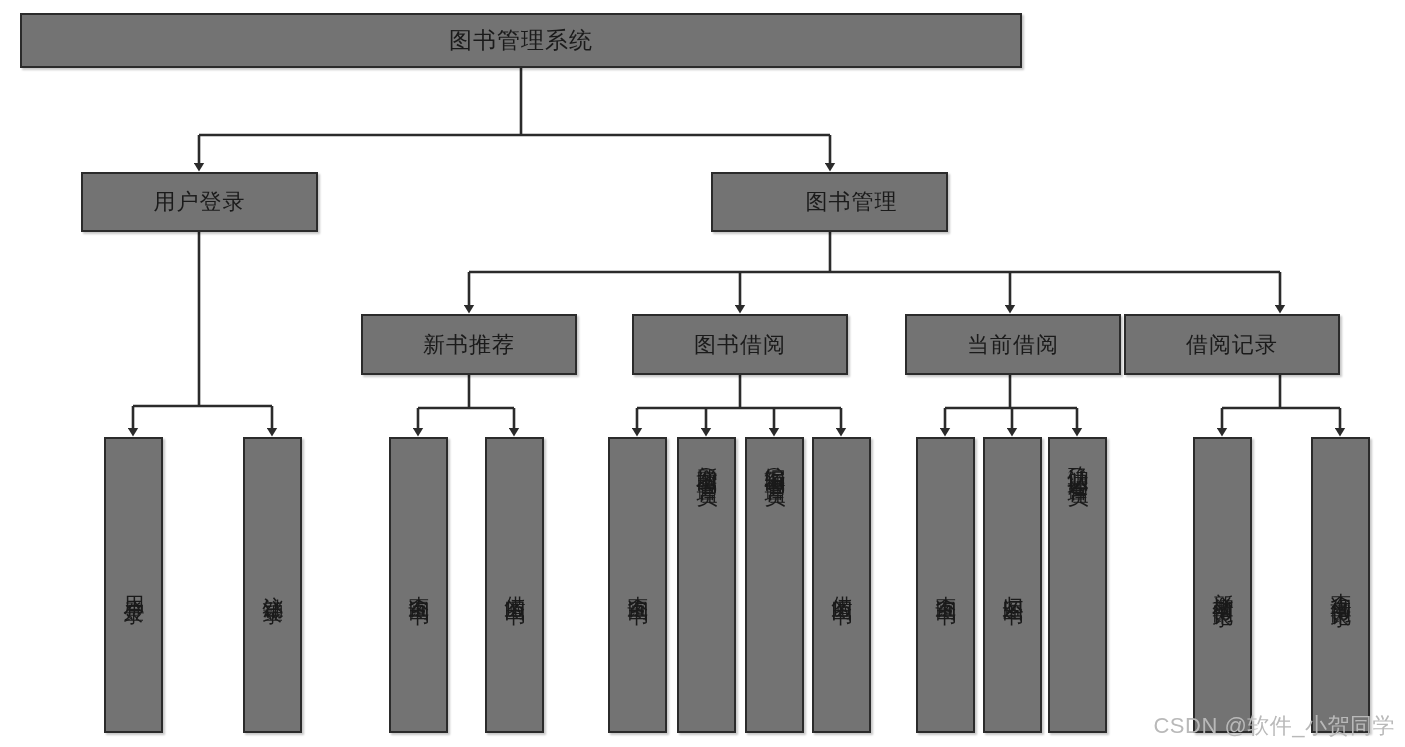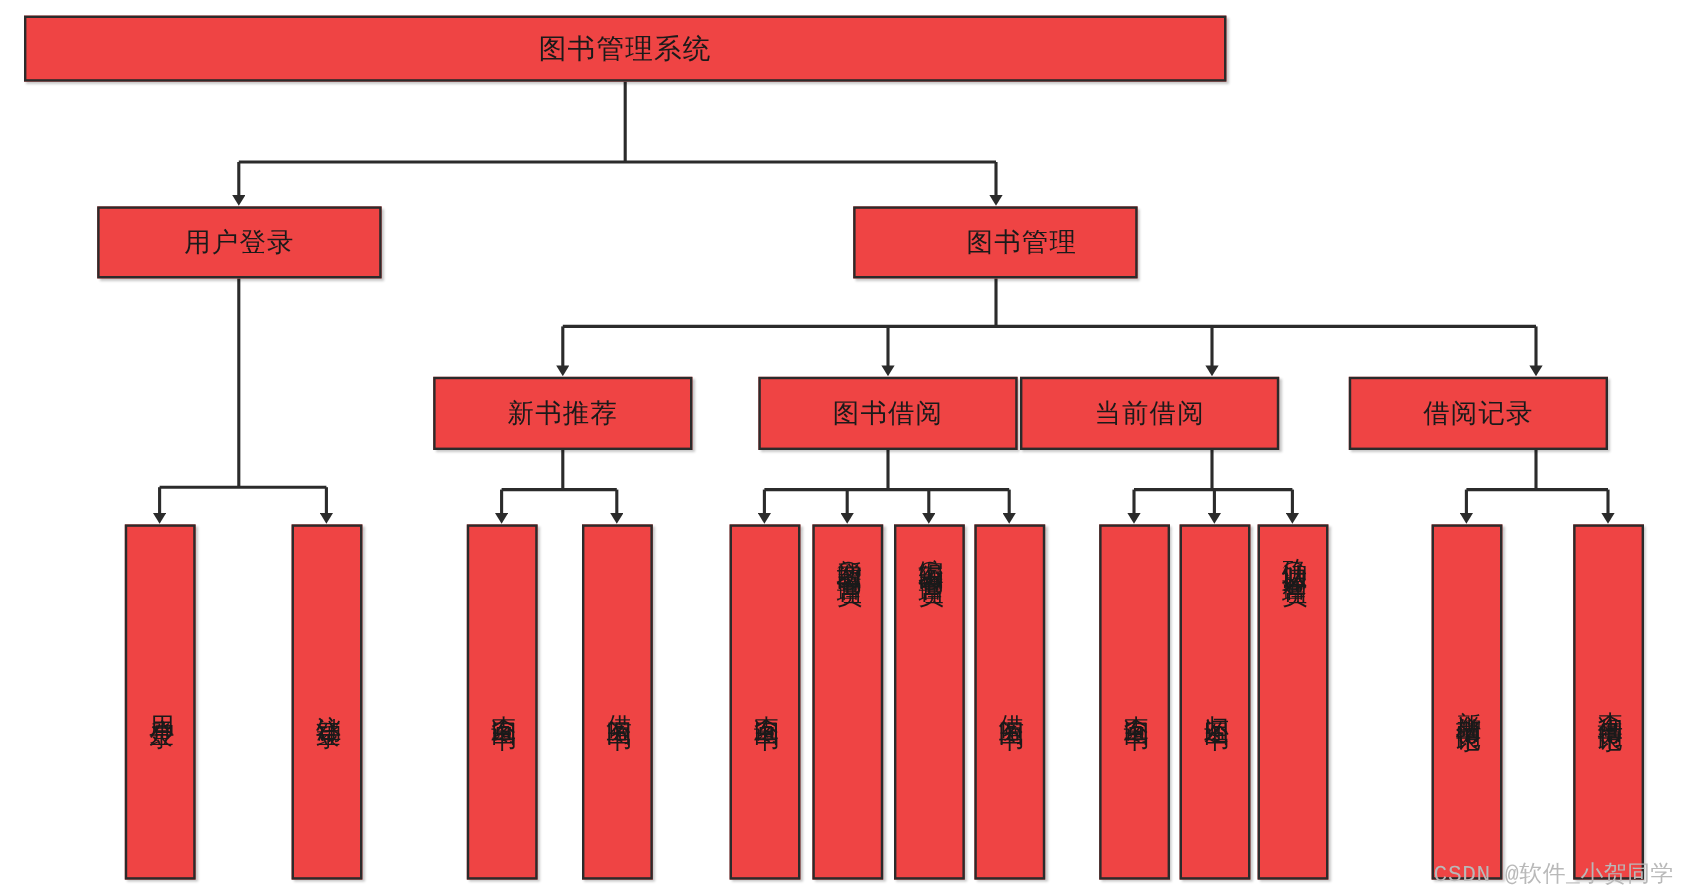--- a/index.html
+++ b/index.html
@@ -18,21 +18,21 @@
   
   #wires{
     position:absolute;
     left:0; top:0;
     width:1405px; height:747px;
     pointer-events:none;
   }
   .node{
     position:absolute;
     box-sizing:border-box;
-    background:#ef4444;
+    background:#737373;
     border:2px solid #2b2b2b;
     box-shadow:2px 2px 2px rgba(0,0,0,0.22);
     display:flex;
     align-items:center;
     justify-content:center;
     z-index:2;
   }
   .node .label{
     font-size:22px;
     line-height:1.25;
@@ -57,26 +57,25 @@
     max-height:276px;
   }
   .node.leaf.centered{
     align-items:center;
     padding-top:0;
   }
   #watermark{
     position:absolute;
     right:10px;
     bottom:6px;
-    font-size:19px;
+    font-size:22px;
     color:#b9b9b9;
     letter-spacing:0.5px;
     white-space:nowrap;
     z-index:5;
-    font-family:Liberation Mono, monospace;
   }
 </style>
 </head>
 <body>
 
 <div id="canvas">
 
   <svg id="wires" viewBox="0 0 1405 747" width="1405" height="747" xmlns="http://www.w3.org/2000/svg">
     <defs>
       <marker id="arrow" markerWidth="9" markerHeight="11" refX="1.5" refY="5.5" orient="auto" markerUnits="userSpaceOnUse">
@@ -142,21 +141,21 @@
   </div>
 
   <div class="node" style="left:632px; top:314px; width:216px; height:61px;">
     <span class="label">图书借阅</span>
   </div>
 
   <div class="node" style="left:361px; top:314px; width:216px; height:61px;">
     <span class="label">新书推荐</span>
   </div>
 
-  <div class="node" style="left:850px; top:314px; width:216px; height:61px;">
+  <div class="node" style="left:905px; top:314px; width:216px; height:61px;">
     <span class="label">当前借阅</span>
   </div>
 
   <div class="node" style="left:1124px; top:314px; width:216px; height:61px;">
     <span class="label">借阅记录</span>
   </div>
 
   <div class="node leaf centered" style="left:104px; top:437px; width:59px; height:296px;">
     <span class="label">用户登录</span>
   </div>

